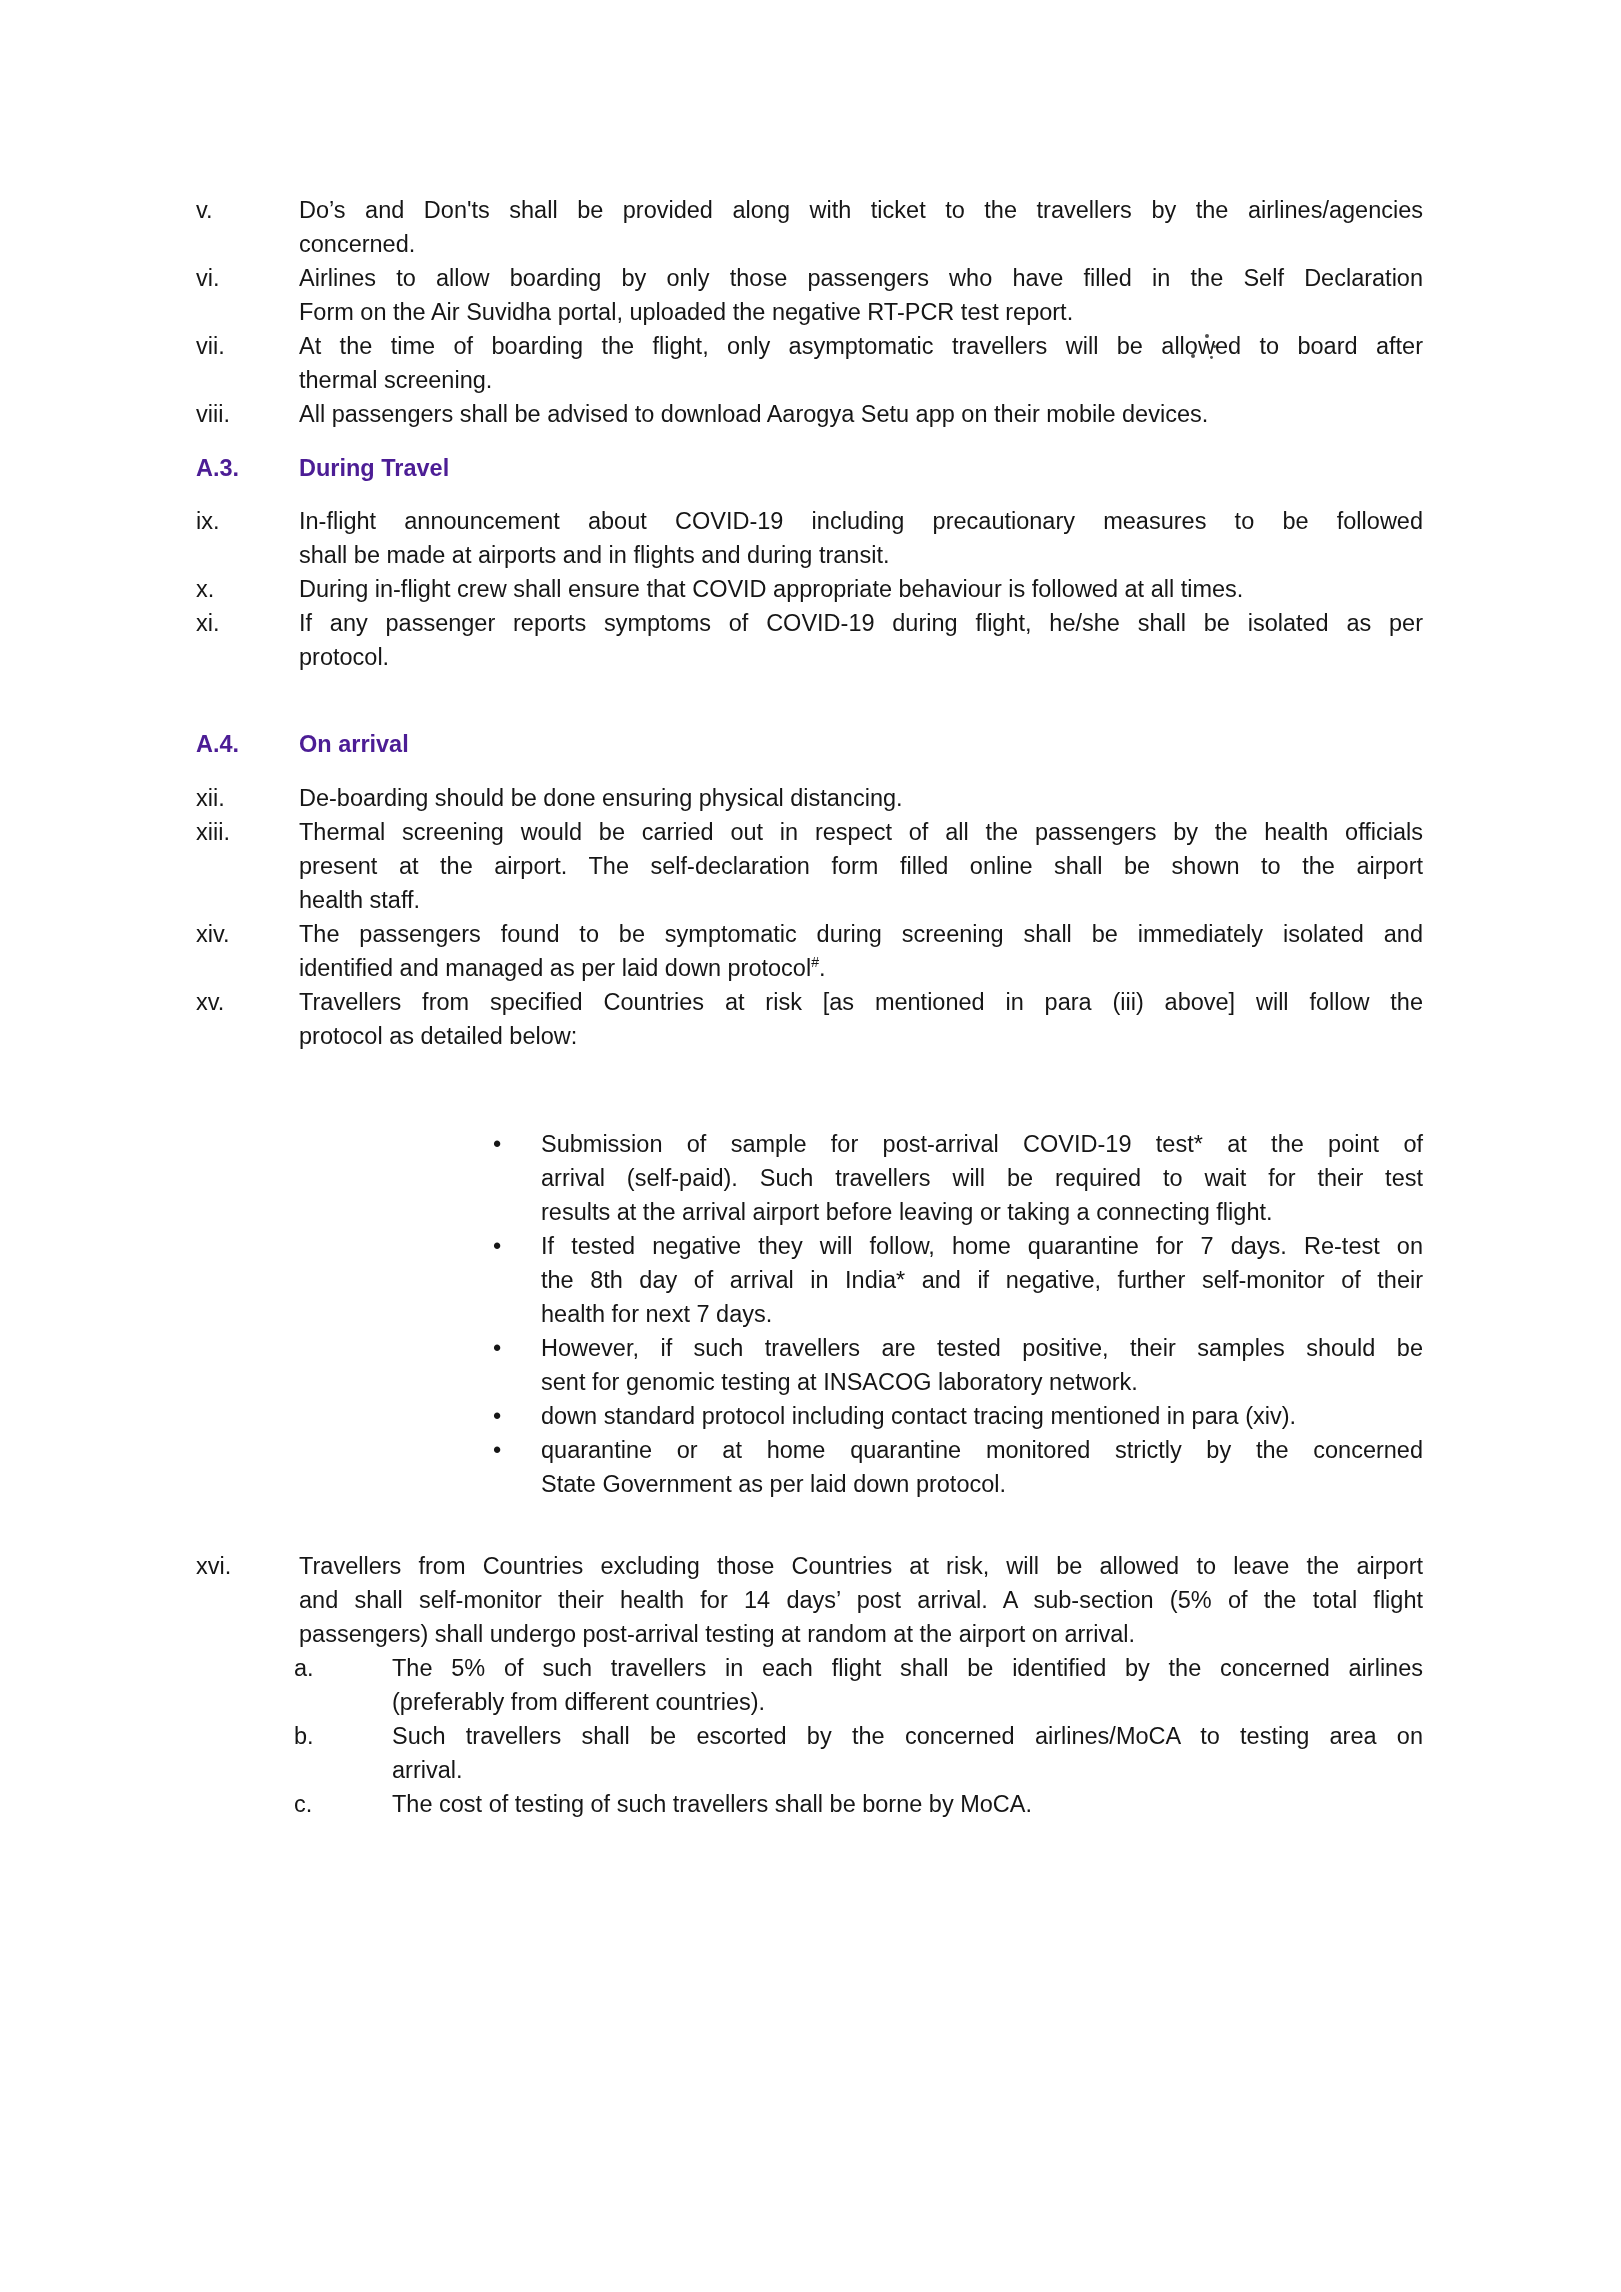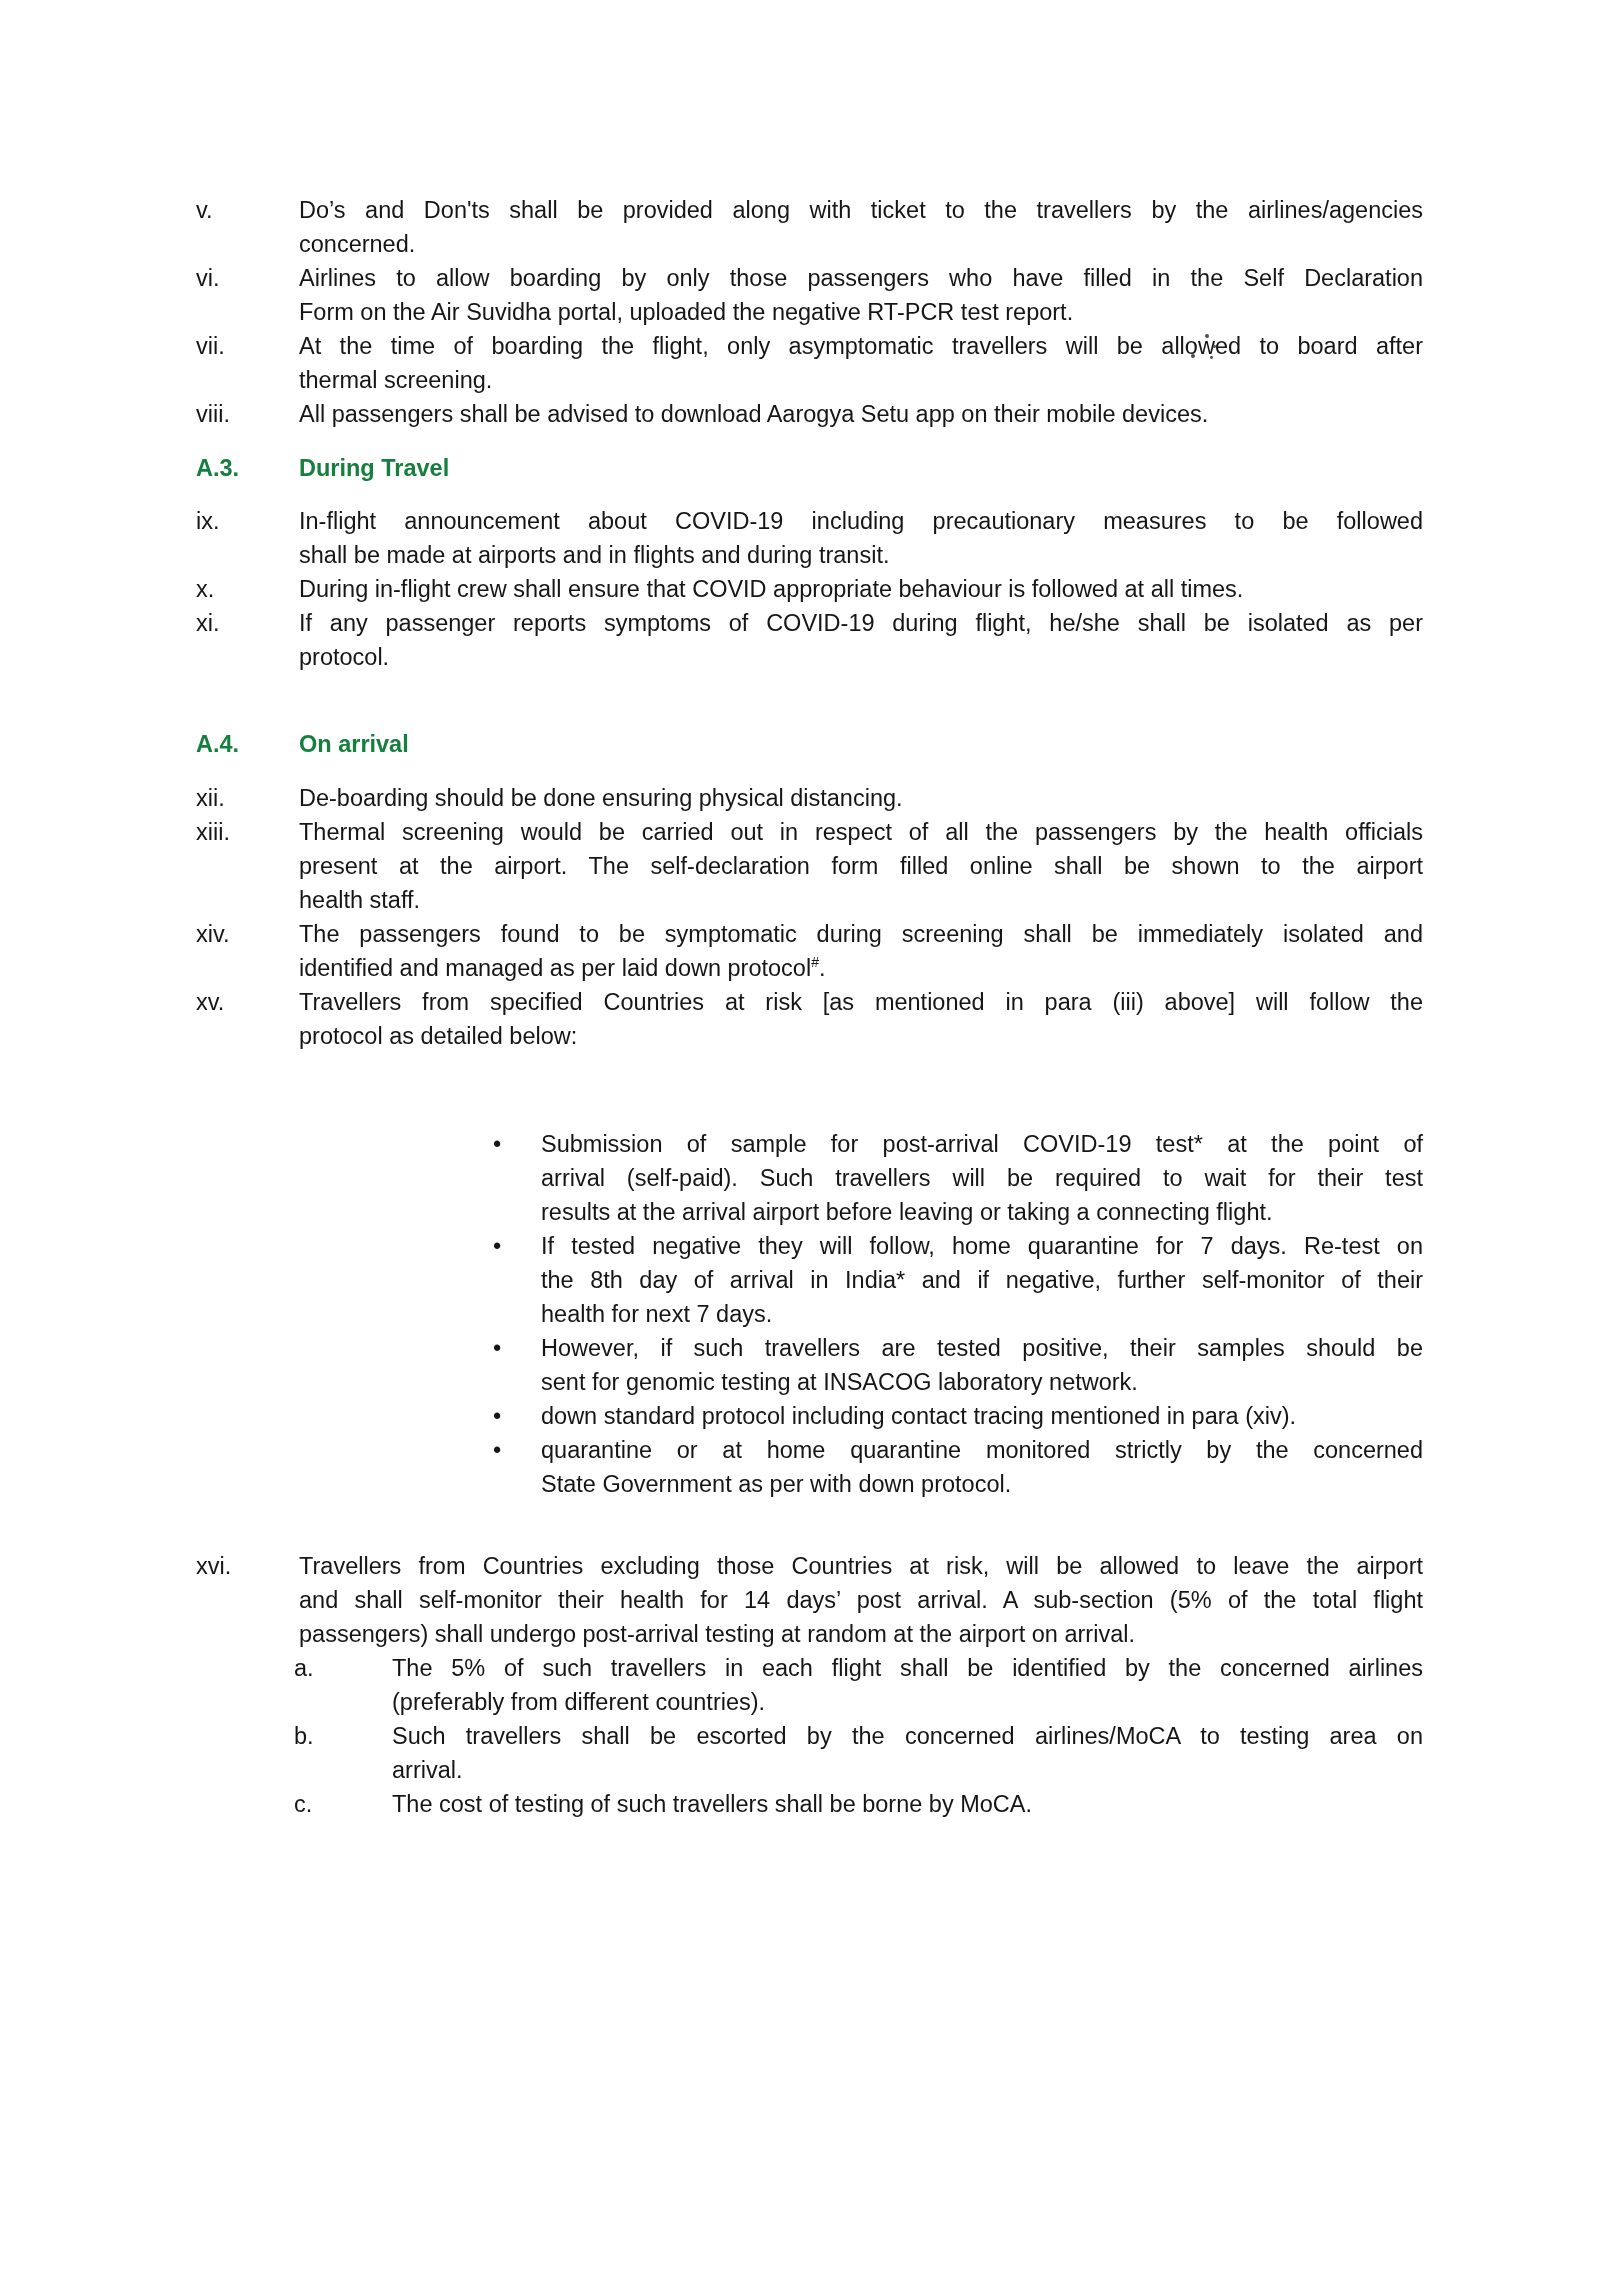--- a/index.html
+++ b/index.html
@@ -13,21 +13,21 @@
   }
   #doc{position:absolute;top:193px;left:0;right:0}
   .block{position:relative}
   
   .v-item{margin-left:196px;padding-left:103px;width:1124px}
   
   .v-sub{margin-left:294px;padding-left:98px;width:1031px}
   
   .v-bullet{margin-left:493px;padding-left:48px;width:882px}
   
-  .v-heading{margin-left:196px;padding-left:103px;width:1124px;font-weight:700;color:#15803d;margin-bottom:19.6px}
+  .v-heading{margin-left:196px;padding-left:103px;width:1124px;font-weight:700;color:#4c1d95;margin-bottom:19.6px}
   .marker{position:absolute;left:0;top:0;white-space:nowrap}
   .line{min-height:34px}
   .line.just{text-align:justify;text-align-last:justify}
   .gap-s{margin-top:19.6px}
   .gap-m{margin-top:74px}
   .gap-l{margin-top:48px}
   .gap-xl{margin-top:53px}
   sup{font-size:60%;line-height:0;vertical-align:super}
   .dot{position:absolute;background:#4f4f4f;border-radius:50%}
 </style>
@@ -113,21 +113,21 @@
       <div class="line just">However, if such travellers are tested positive, their samples should be</div>
       <div class="line">sent for genomic testing at INSACOG laboratory network.</div>
     </div>
     <div class="block v-bullet">
       <span class="marker">•</span>
       <div class="line">down standard protocol including contact tracing mentioned in para (xiv).</div>
     </div>
     <div class="block v-bullet">
       <span class="marker">•</span>
       <div class="line just">quarantine or at home quarantine monitored strictly by the concerned</div>
-      <div class="line">State Government as per with down protocol.</div>
+      <div class="line">State Government as per laid down protocol.</div>
     </div>
     <div class="block v-item gap-l">
       <span class="marker">xvi.</span>
       <div class="line just">Travellers from Countries excluding those Countries at risk, will be allowed to leave the airport</div>
       <div class="line just">and shall self-monitor their health for 14 days’ post arrival. A sub-section (5% of the total flight</div>
       <div class="line">passengers) shall undergo post-arrival testing at random at the airport on arrival.</div>
     </div>
     <div class="block v-sub">
       <span class="marker">a.</span>
       <div class="line just">The 5% of such travellers in each flight shall be identified by the concerned airlines</div>

